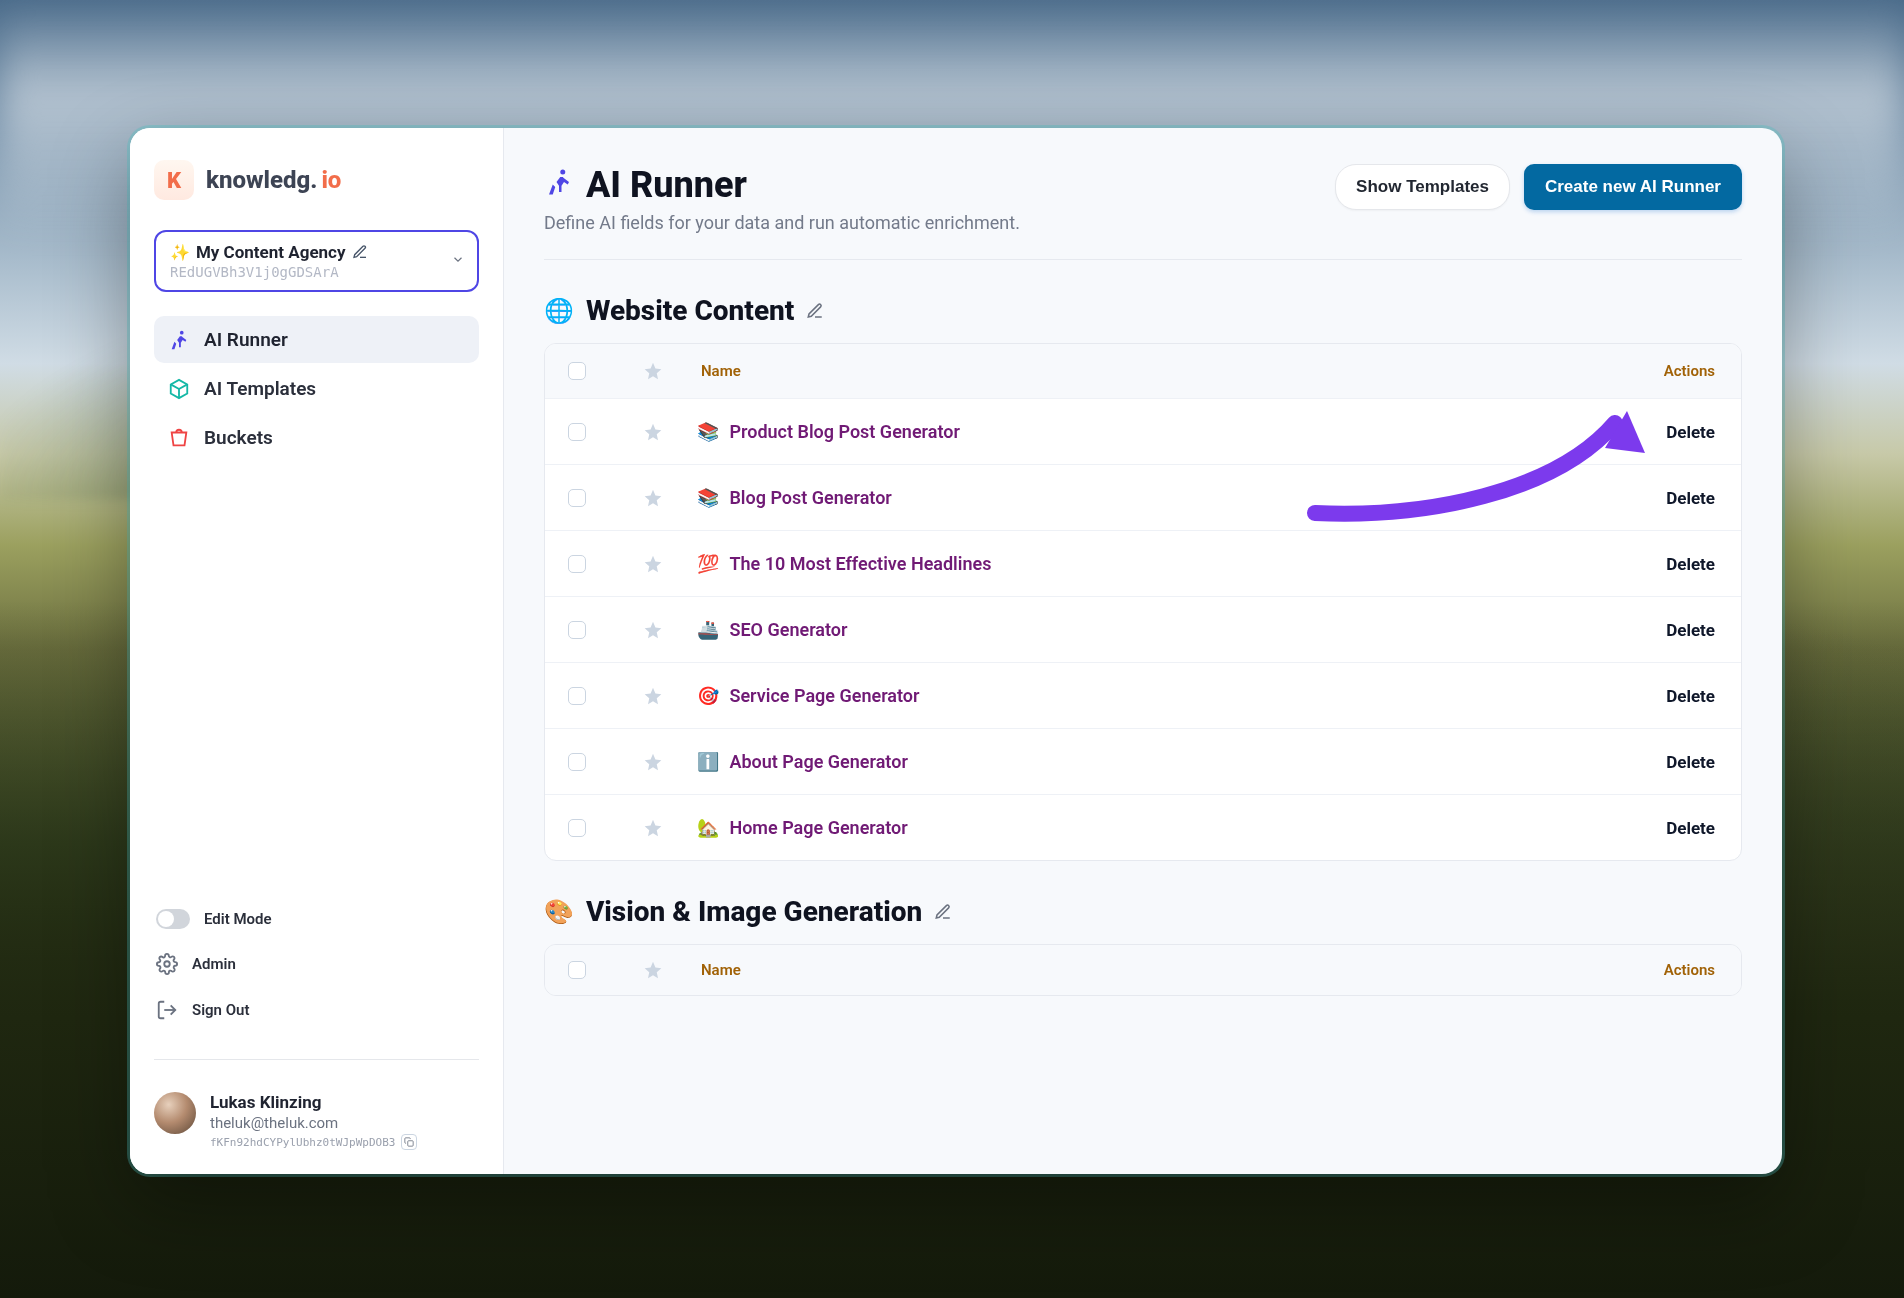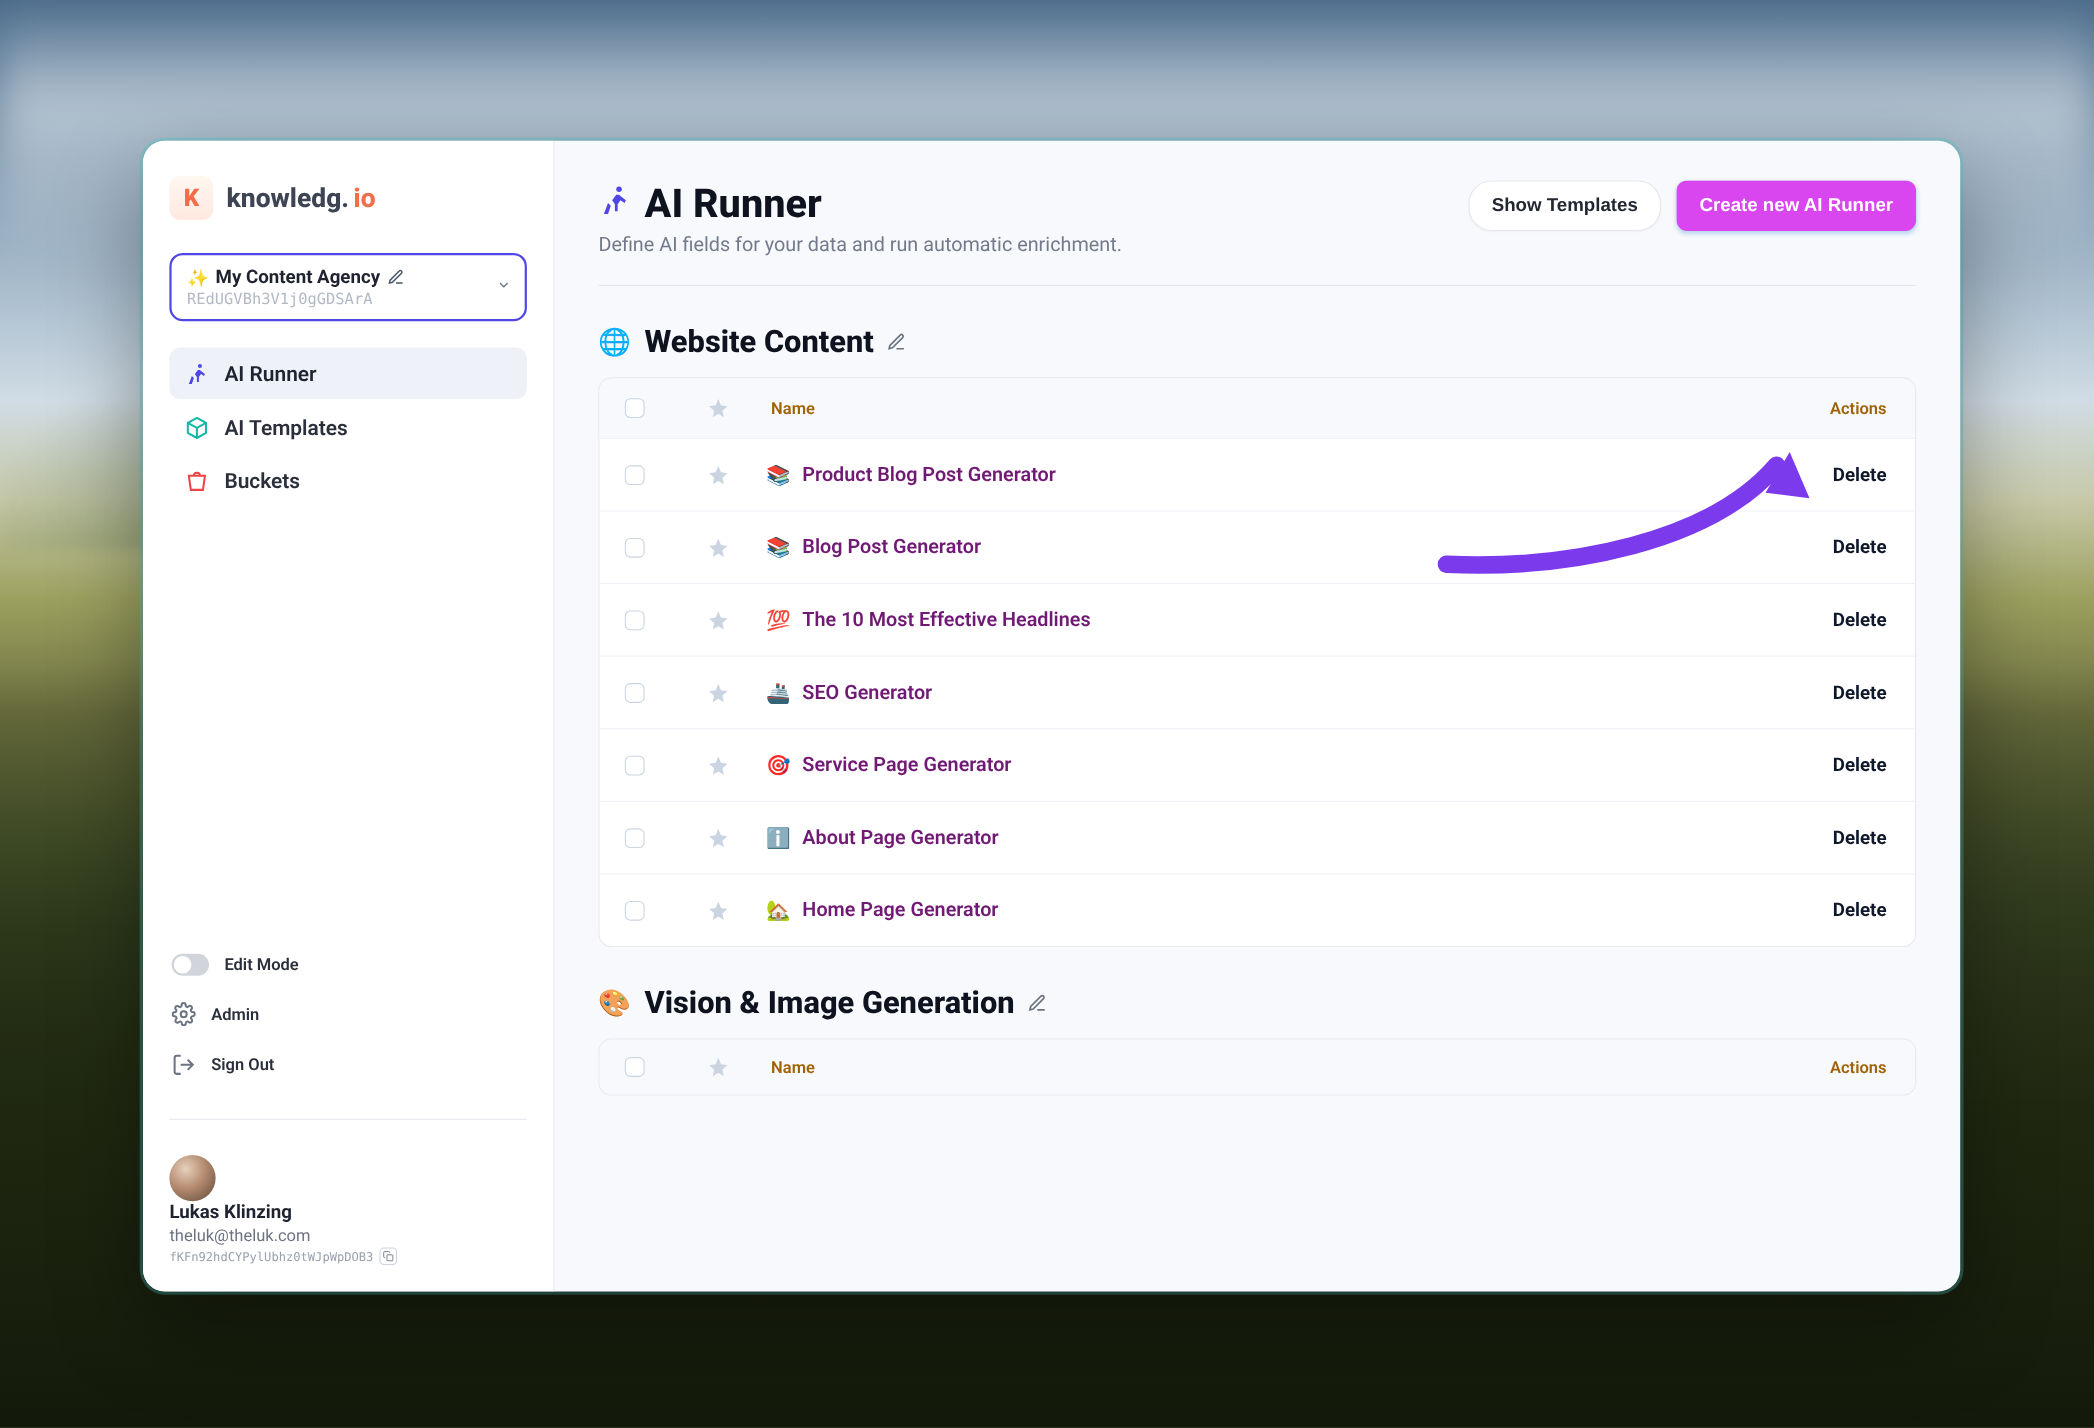--- a/index.html
+++ b/index.html
@@ -90,21 +90,21 @@
   .bottom-controls { display:flex; flex-direction:column; gap:12px; margin-top: 20px;}
   .bc-row { display:flex; align-items:center; gap:14px; font-size:15px; font-weight:600; color:#2b2f3b; padding:6px 2px; cursor:pointer;}
   .bc-icon { width:22px; display:inline-flex; justify-content:center; color:#6b7280;}
   .toggle {
     width:34px; height:20px; border-radius:999px; background:#d1d5db; position:relative; cursor:pointer;
   }
   .toggle::after {
     content:""; position:absolute; left:2px; top:2px; width:16px; height:16px; border-radius:50%; background:#fff;
   }
   .divider { height:1px; background:#e5e7eb; margin:20px 0;}
-  .user-block { display:flex; align-items:flex-start; flex-direction:column;}
+  .user-block { display:flex; align-items:flex-start; gap:14px;}
   .avatar {
     width:42px; height:42px; border-radius:50%;
     background: radial-gradient(circle at 35% 30%, #e7d0bc 0%, #b48b6f 45%, #5b4636 100%);
     flex-shrink:0;
   }
   .user-meta { display:flex; flex-direction:column; gap:2px; min-width:0;}
   .user-name { font-size:17px; font-weight:700; color:#1f2330;}
   .user-email { font-size:15px; color:#6b7280;}
   .user-id-row { display:flex; align-items:center; gap:6px;}
   .user-id { font-size:11px; color:#9aa0ad; font-family: ui-monospace,Menlo,monospace;}
@@ -113,21 +113,21 @@
   
   .main { flex:1; overflow:auto; padding: 36px 40px 0 40px;}
   .page-head { display:flex; justify-content:space-between; align-items:flex-start; padding-bottom:26px; border-bottom:1px solid #e6e9ef;}
   .page-title-row { display:flex; align-items:center; gap:12px;}
   .runner-icon { font-size:28px; color:#4f46e5;}
   .page-title { font-size:36px; font-weight:800; color:#0f1320;}
   .page-sub { font-size:18px; color:#737a8a; margin-top:6px;}
   .head-actions { display:flex; gap:14px; align-items:center;}
   .btn { font-size:17px; font-weight:700; padding:12px 20px; border-radius:10px; cursor:pointer; border:1px solid transparent;}
   .btn-secondary { background:#fff; color:#222731; border-color:#e5e7eb; box-shadow:0 1px 2px rgba(0,0,0,0.04);border-radius:21px;}
-  .btn-primary { background:#d946ef; color:#fff; box-shadow:0 2px 4px rgba(45,127,211,0.3);}
+  .btn-primary { background:#0369a1; color:#fff; box-shadow:0 2px 4px rgba(45,127,211,0.3);}
   .section { margin-top: 34px;}
   .section-head { display:flex; align-items:center; gap:12px; margin-bottom:16px;}
   .section-emoji { font-size:24px;}
   .section-title { font-size:28px; font-weight:800; color:#0f1320;}
   .section-edit { color:#6b7280; cursor:pointer; display:inline-flex;}
   .table-wrap { background:#fff; border:1px solid #e6e9ef; border-radius:12px; overflow:hidden;}
   .thead, .trow {
     display:grid;
     grid-template-columns: 64px 88px 1fr 130px;
     align-items:center;

